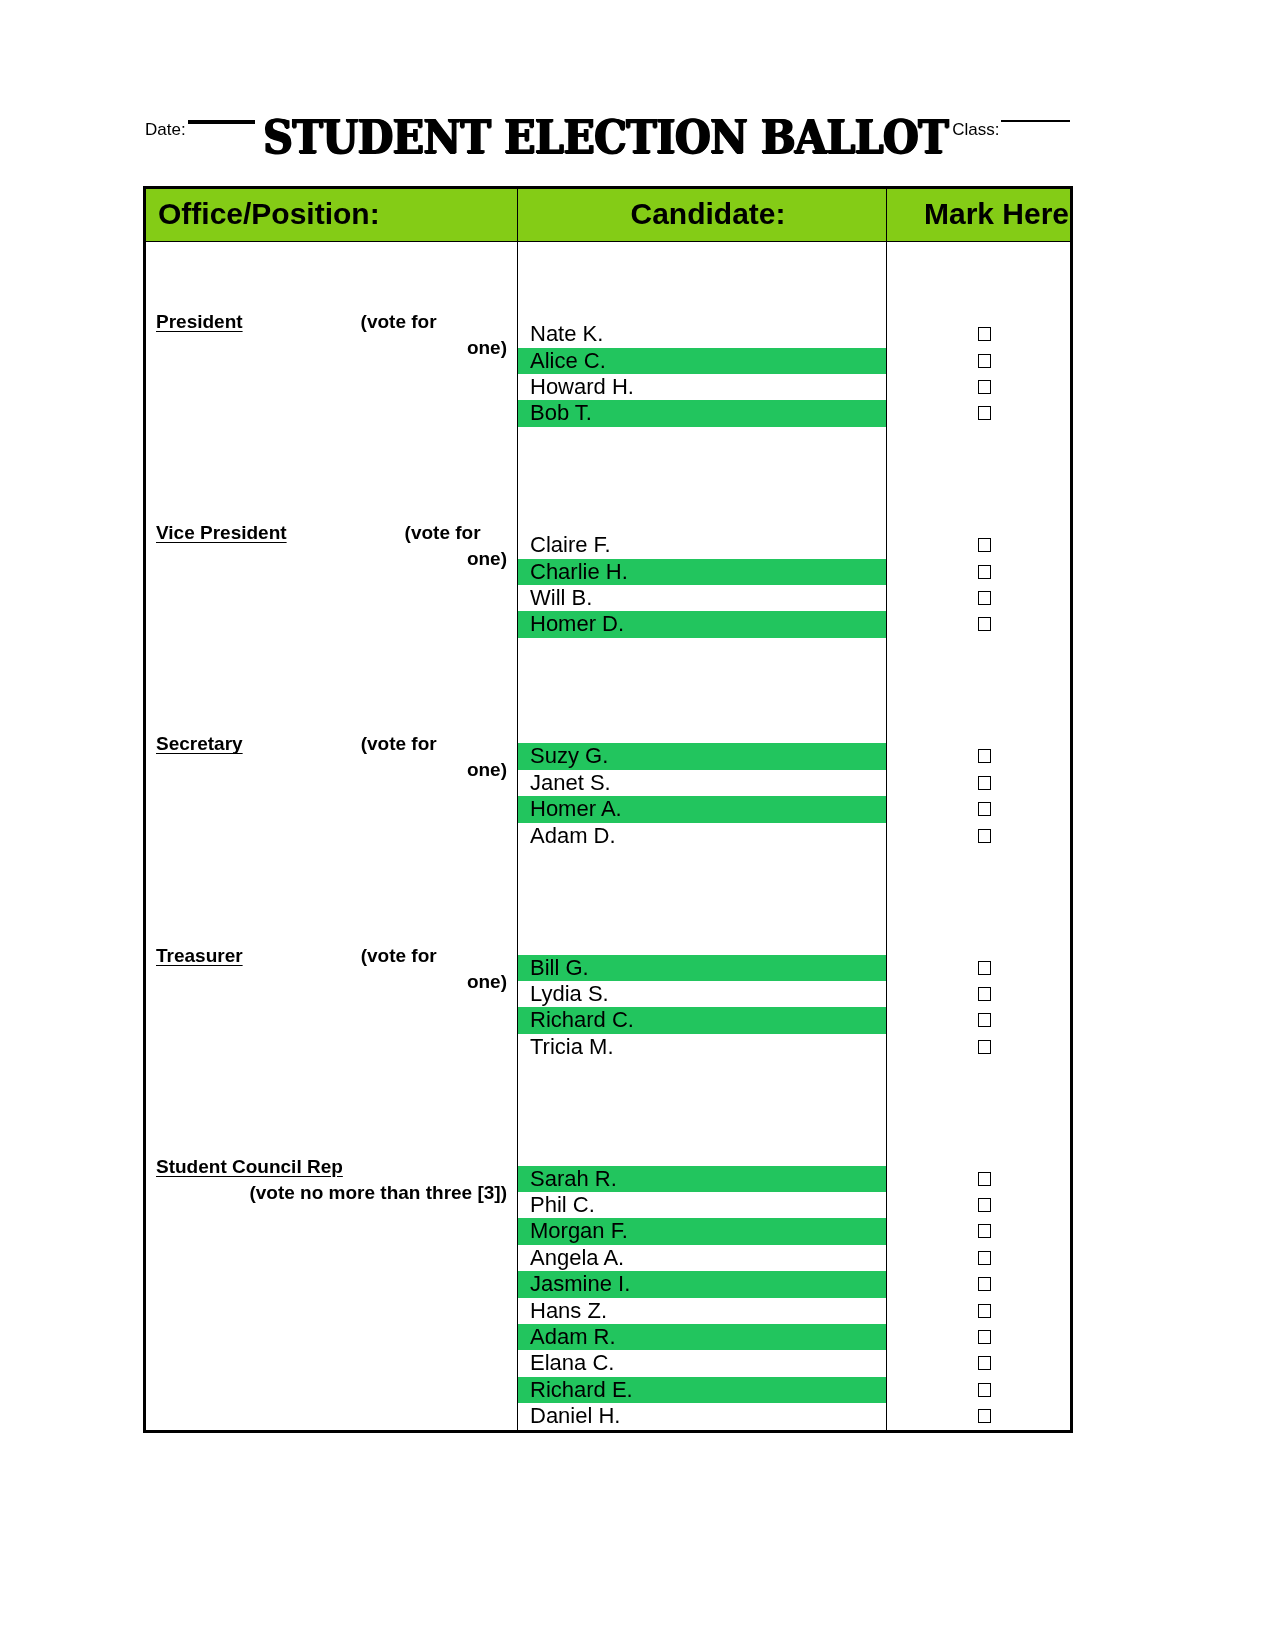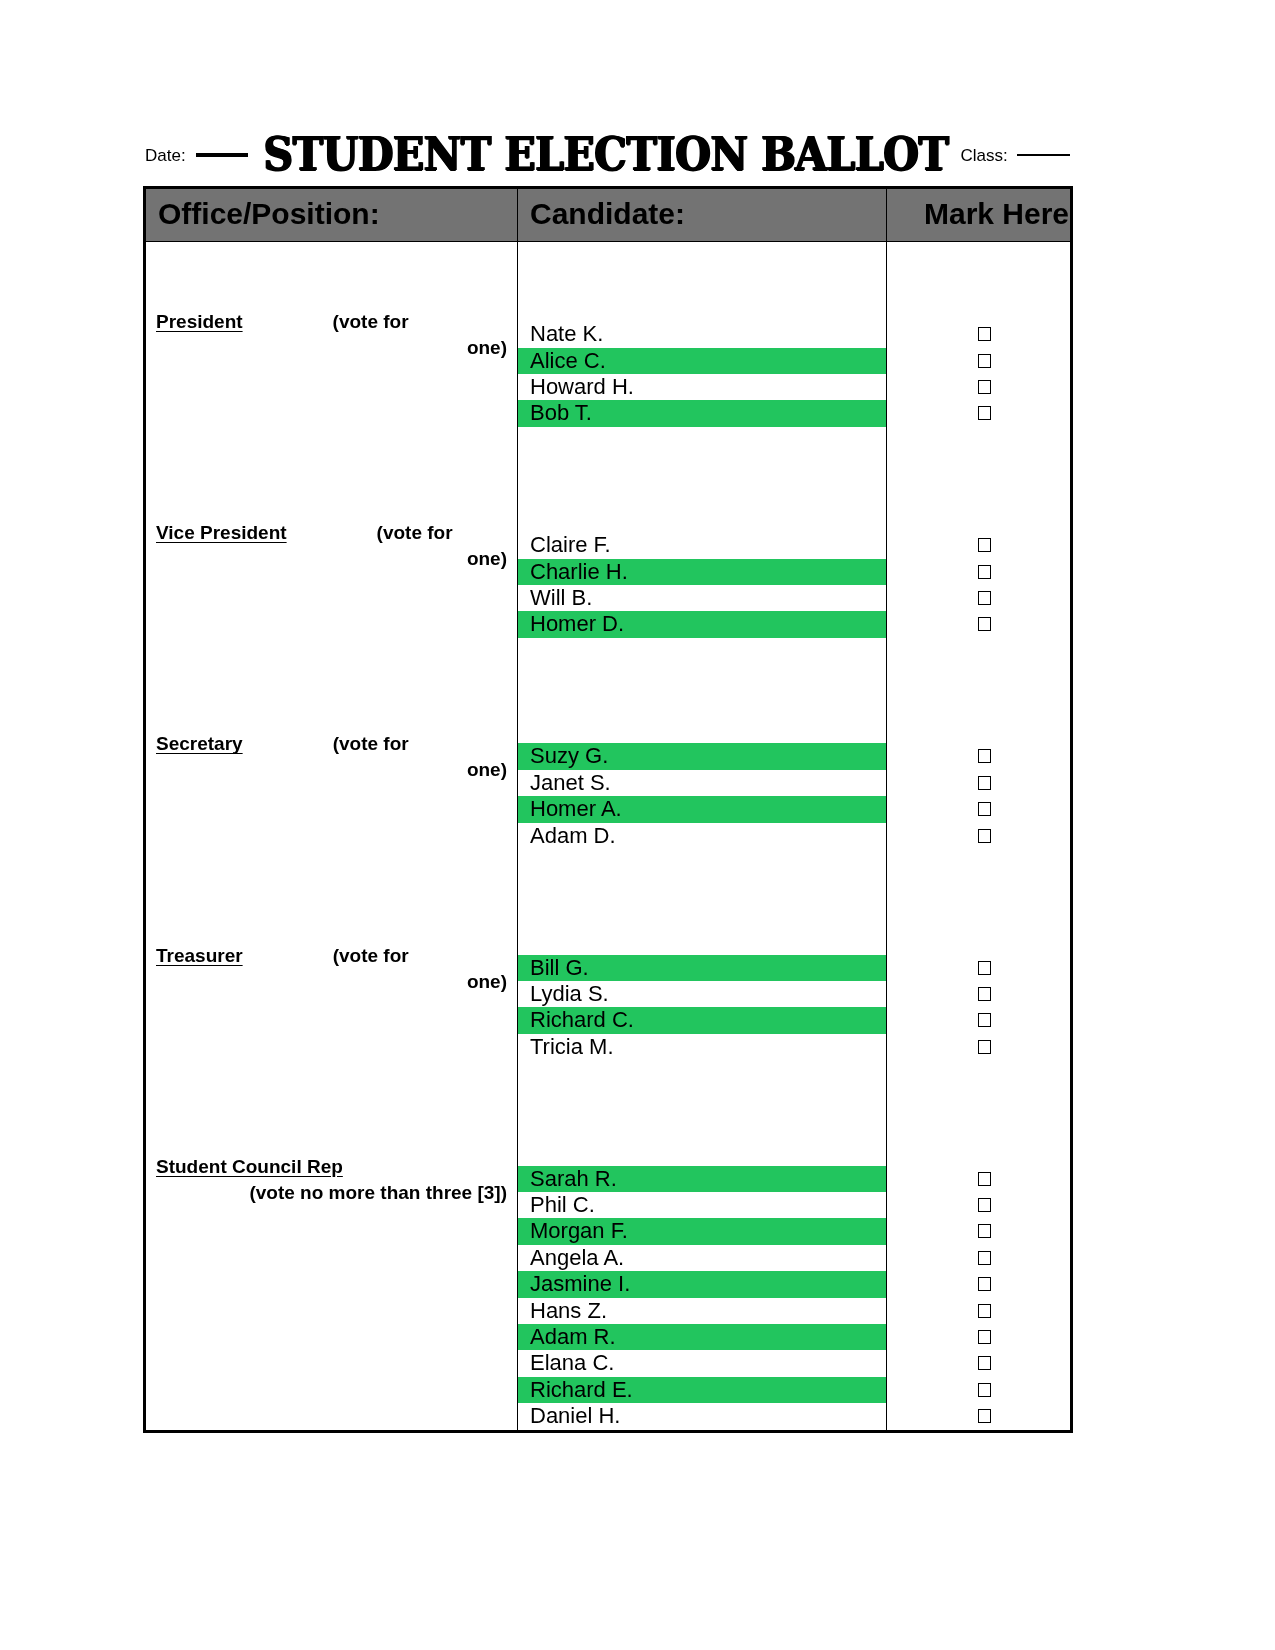--- a/index.html
+++ b/index.html
@@ -20,28 +20,27 @@
     position: relative;
     width: 1275px;
     height: 1650px;
     box-sizing: border-box;
   }
 
   
   .doc-header {
     position: absolute;
     left: 145px;
-    top: 136px;
+    top: 120px;
     width: 925px;
     height: 42px;
     display: flex;
-    align-items: center;
+    align-items: flex-start;
     justify-content: flex-start;
     white-space: nowrap;
-    gap: 8px;
   }
   .field-label {
     font-family: "Liberation Sans", sans-serif;
     font-size: 17px;
     line-height: 20px;
     color: #000;
     padding-bottom: 2px;
   }
   .rule-thick {
     display: inline-block;
@@ -83,31 +82,31 @@
     width: 927px;
     border-collapse: collapse;
     table-layout: fixed;
     border: 3px solid #000;
   }
   .ballot-table col.c-office  { width: 373px; }
   .ballot-table col.c-cand    { width: 369px; }
   .ballot-table col.c-mark    { width: 185px; }
 
   thead th {
-    background: #737373;
+    background: #84cc16;
     border-bottom: 1px solid #000;
     font-family: "Liberation Sans", sans-serif;
     font-weight: bold;
     font-size: 30px;
     line-height: 34px;
     padding: 8px 0 10px 0;
     vertical-align: middle;
   }
   th.th-office { text-align: left;  padding-left: 12px; border-right: 1px solid #000; }
-  th.th-cand   { text-align: left;  padding-left: 12px; border-right: 1px solid #000; }
+  th.th-cand   { text-align: center;  padding-left: 12px; border-right: 1px solid #000; }
   th.th-mark   { text-align: center; padding-left: 36px; }
 
   tbody td {
     vertical-align: top;
     padding: 0;
   }
   td.office-cell {
     border-right: 1px solid #000;
     position: relative;
   }
@@ -129,21 +128,21 @@
     white-space: nowrap;
   }
   .office-name {
     text-decoration: underline;
     text-underline-offset: 3px;
   }
   .office-gap {
     display: inline-block;
     width: 90px;
   }
-  .office-note { font-weight: bold; }
+  .office-note { font-weight: bold; margin-left: 28px; }
   .office-note-line2 { display: block; font-weight: bold; text-align: right; }
   .cand-row {
     height: 26.4px;
     line-height: 26.4px;
     font-family: "Liberation Sans", sans-serif;
     font-size: 22px;
     font-weight: normal;
     padding-left: 12px;
     box-sizing: border-box;
     white-space: nowrap;

